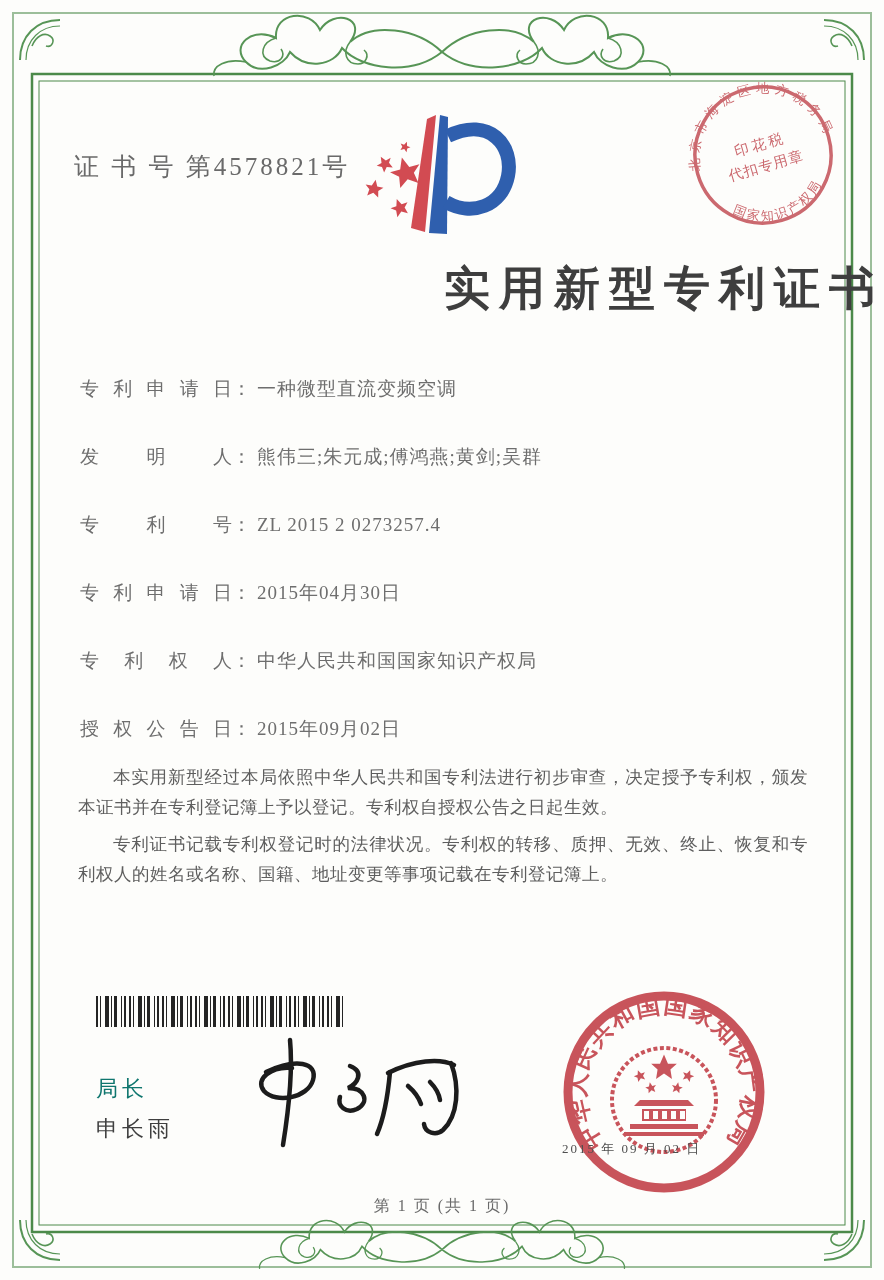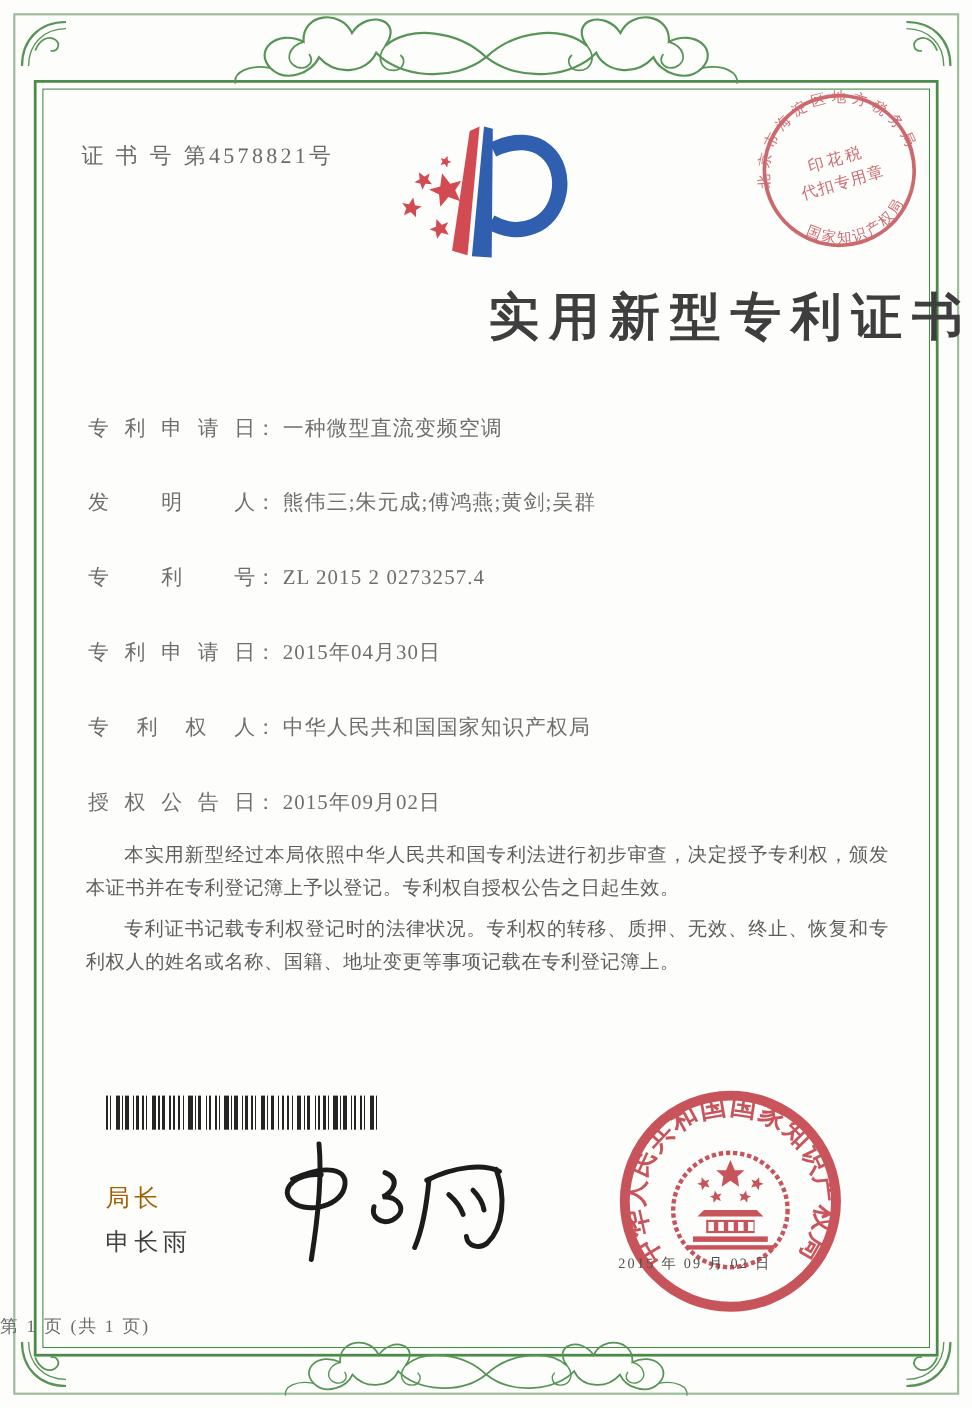--- a/index.html
+++ b/index.html
@@ -3,21 +3,21 @@
 <meta charset="utf-8">
 <style>
   html,body{margin:0;padding:0;background:#e8e8e4;}
   .page{
     position:relative;width:884px;height:1280px;margin:0 auto;
     background:#fdfdfb;overflow:hidden;
     font-family:"Liberation Serif","DejaVu Serif",serif;color:#5c5c5c;
   }
   .abs{position:absolute;}
   
-  .cert-no{left:74px;top:128px;font-size:20px;letter-spacing:3px;color:#6a6a6a;}
+  .cert-no{left:74px;top:150px;font-size:25px;letter-spacing:3px;color:#6a6a6a;}
   
   .title{left:0;top:258px;width:884px;text-align:right;font-size:46px;
     letter-spacing:9px;color:#3e3e3e;font-weight:700;}
   
   .fields{left:80px;top:376px;width:724px;}
   .frow{height:68px;font-size:19px;color:#6e6e6e;white-space:nowrap;}
   .flabel{display:inline-block;width:152px;text-align:justify;text-align-last:justify;
     vertical-align:top;}
   .fcolon{display:inline-block;margin:0 6px 0 0;}
   .fvalue{letter-spacing:1px;}
@@ -29,29 +29,29 @@
   .barcode{left:96px;top:996px;width:248px;height:31px;
     background-image:repeating-linear-gradient(90deg,
       #242424 0px,#242424 2px,transparent 2px,transparent 4px,
       #242424 4px,#242424 5px,transparent 5px,transparent 9px,
       #242424 9px,#242424 13px,transparent 13px,transparent 15px,
       #242424 15px,#242424 16px,transparent 16px,transparent 18px,
       #242424 18px,#242424 21px,transparent 21px,transparent 25px,
       #242424 25px,#242424 26px,transparent 26px,transparent 28px,
       #242424 28px,#242424 30px,transparent 30px,transparent 33px);}
   
-  .director-label{left:96px;top:1074px;font-size:22px;color:#a16207;letter-spacing:4px;}
+  .director-label{left:96px;top:1074px;font-size:22px;color:#0f766e;letter-spacing:4px;}
   .director-name{left:96px;top:1114px;font-size:22px;color:#3f3f3f;letter-spacing:4px;text-align:right;}
   .signature{left:238px;top:1032px;}
   
   .tax-seal{left:688px;top:80px;transform:rotate(-16deg);opacity:.88;}
   .office-seal{left:558px;top:986px;opacity:.93;}
   .seal-date{left:562px;top:1140px;font-size:13px;color:#4f4f4f;letter-spacing:2px;}
   
-  .footer{left:0;top:1196px;width:884px;text-align:left;font-size:16px;
+  .footer{left:0;top:1196px;width:884px;text-align:center;font-size:16px;
     color:#6a6a6a;letter-spacing:2px;}
 </style>
 </head>
 <body>
 
 <div class="page">
 
   <svg class="abs" style="left:0;top:0" width="884" height="1280" viewBox="0 0 884 1280">
     <g fill="none" stroke="#4c8a4a">
       <rect x="13" y="13" width="858" height="1254" stroke-width="2" opacity="0.55"></rect>

